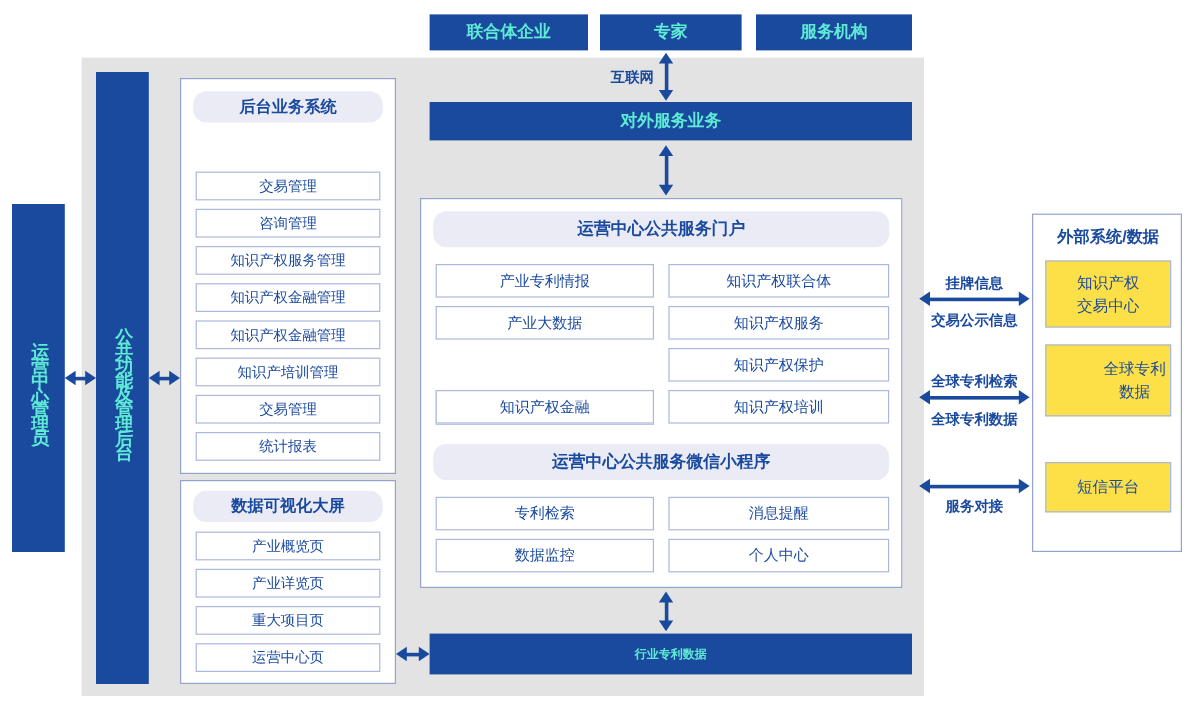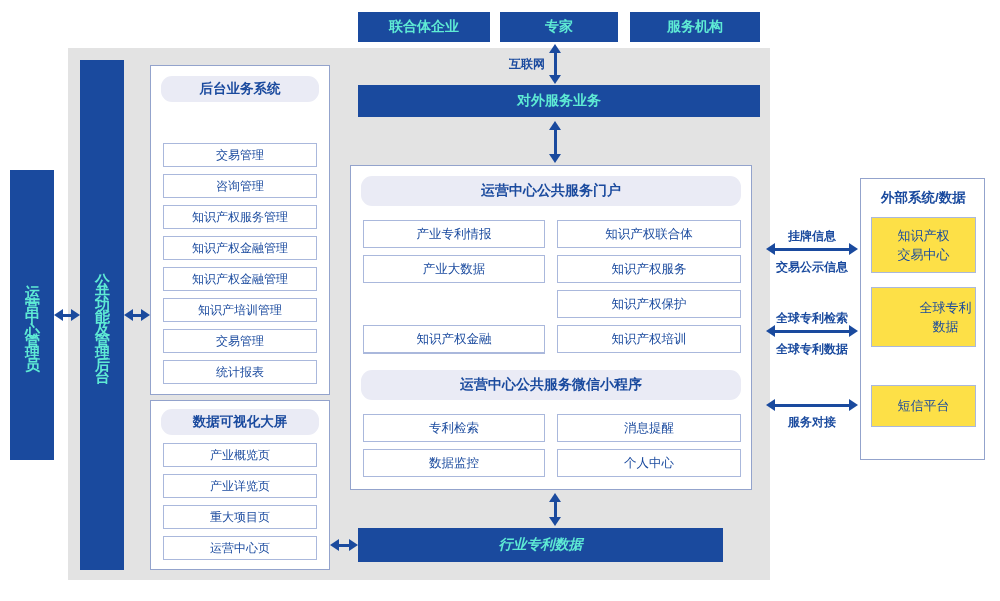--- a/index.html
+++ b/index.html
@@ -107,21 +107,21 @@
     <div class="abs item" style="left:12px;top:248px;width:182px;height:28px;font-size:12.5px;">专利检索</div>
     <div class="abs item" style="left:206px;top:248px;width:184px;height:28px;font-size:12.5px;">消息提醒</div>
     <div class="abs item" style="left:12px;top:283px;width:182px;height:28px;font-size:12.5px;">数据监控</div>
     <div class="abs item" style="left:206px;top:283px;width:184px;height:28px;font-size:12.5px;">个人中心</div>
   </div>
 
   <div class="abs arrow-v" style="left:549px;top:493px;height:33px;">
       <span class="line"></span>
     </div>
 
-  <div class="abs blue-box" style="left:358px;top:528px;width:365px;height:34px;font-size:14px;font-style:italic;">行业专利数据</div>
+  <div class="abs blue-box" style="left:358px;top:528px;width:402px;height:34px;font-size:10px;">行业专利数据</div>
 
   <div class="abs lbl" style="left:765px;top:228px;width:94px;">挂牌信息</div>
   <div class="abs arrow-h" style="left:766px;top:243px;width:92px;">
       <span class="line"></span>
     </div>
   <div class="abs lbl" style="left:761px;top:259px;width:102px;">交易公示信息</div>
 
   <div class="abs lbl" style="left:763px;top:310px;width:98px;">全球专利检索</div>
   <div class="abs arrow-h" style="left:766px;top:325px;width:92px;">
       <span class="line"></span>

